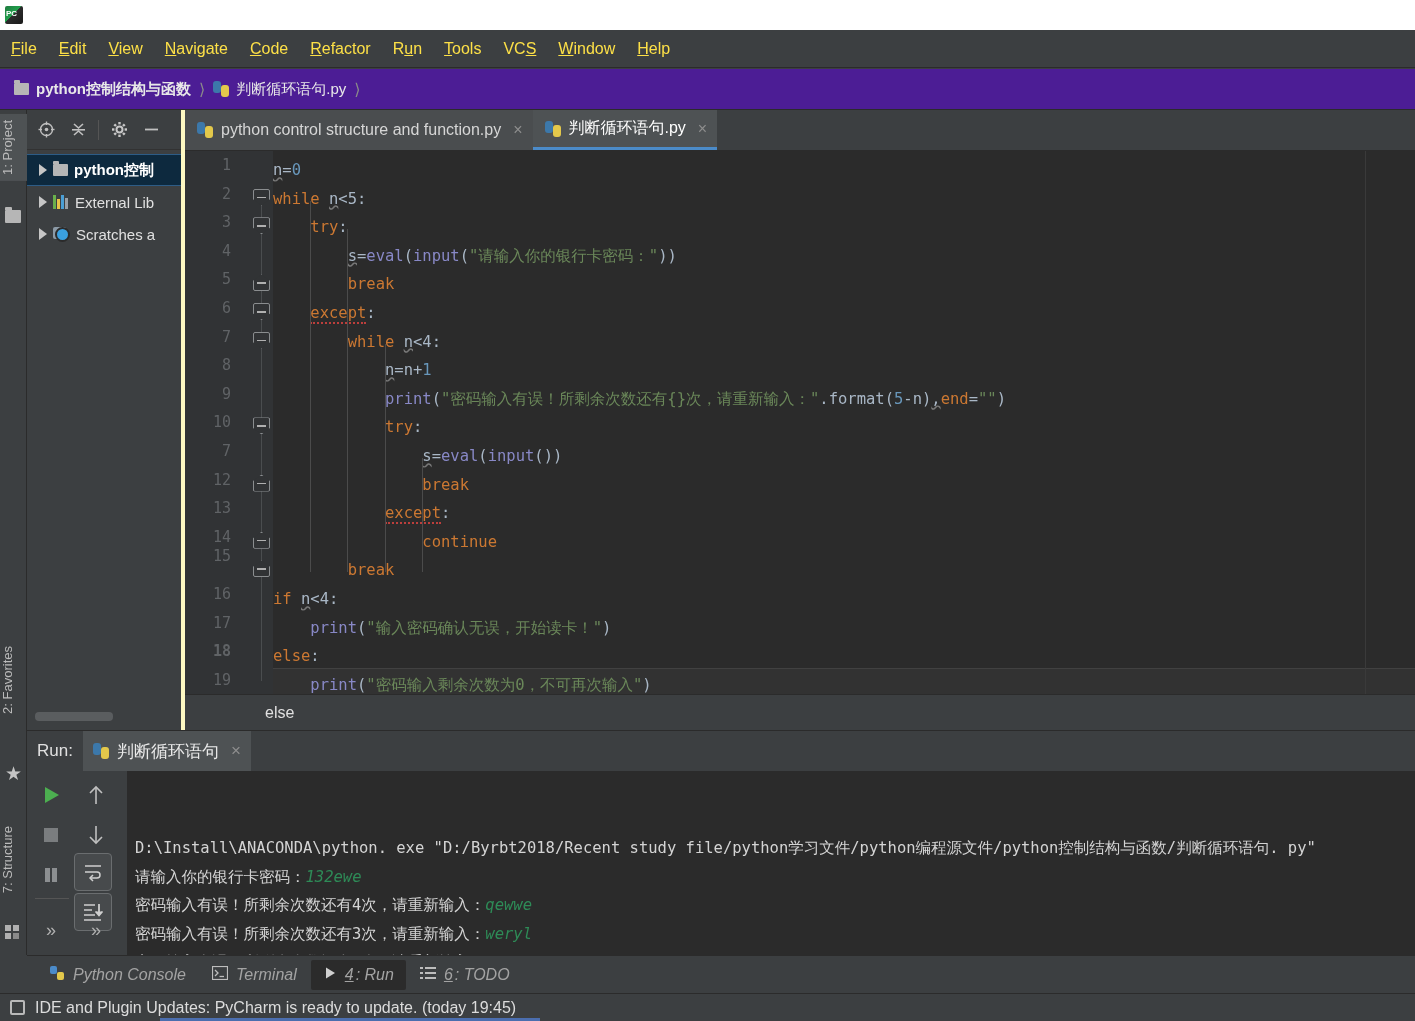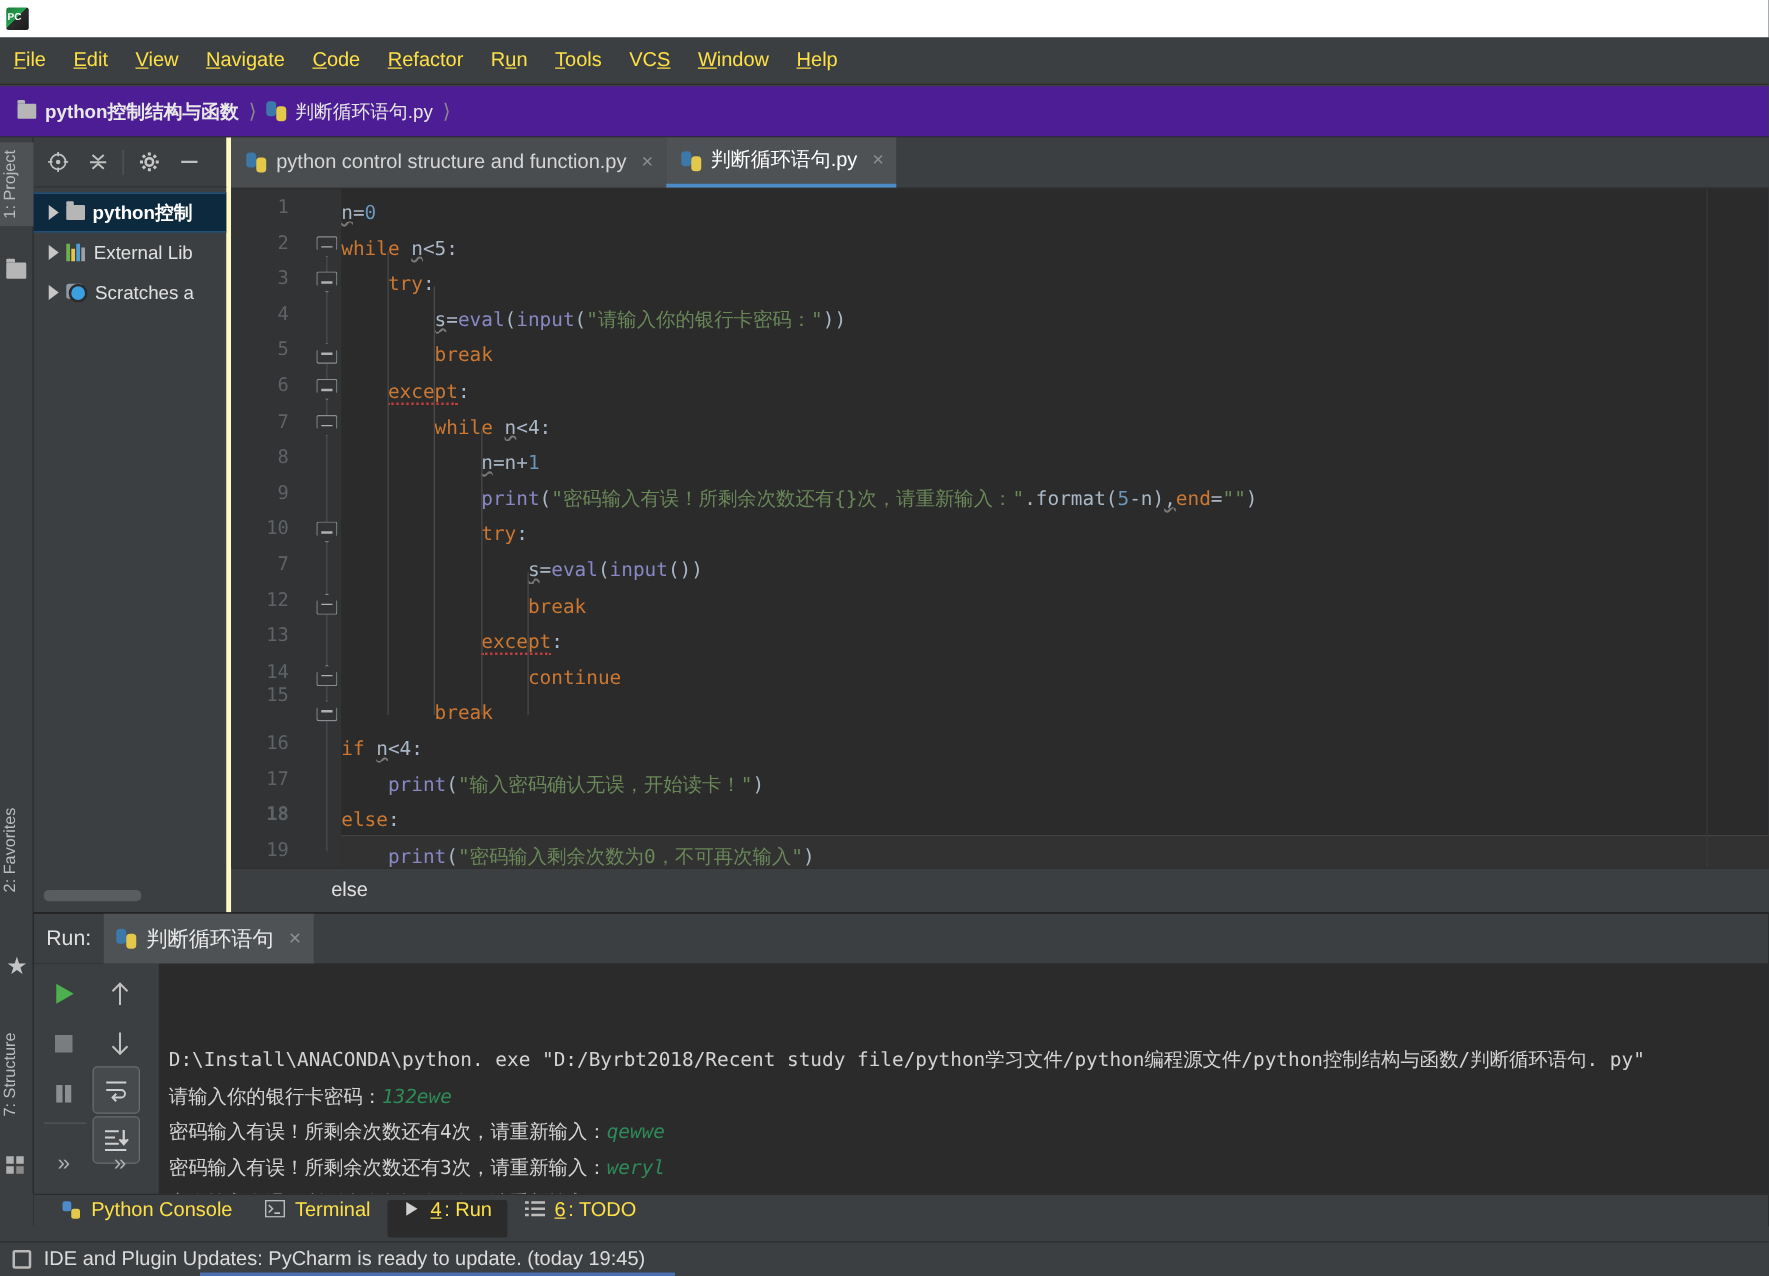--- a/index.html
+++ b/index.html
@@ -189,21 +189,21 @@
   
   .editor-crumb {
     position: absolute; left: 185px; top: 694px; width: 1230px; height: 36px;
     background: #3c3f41; display: flex; align-items: center; padding-left: 80px;
     font-size: 16px; color: #e0e0e0; border-top: 1px solid #2b2b2b;
   }
 
   
   .runpanel {
     position: absolute; left: 27px; top: 730px; width: 1388px; height: 251px;
-    background: #000000; border-top: 1px solid #2b2b2b;
+    background: #4c1d95; border-top: 1px solid #2b2b2b;
   }
   .run-header {
     height: 40px; display: flex; align-items: center; gap: 10px;
     padding-left: 10px; background: #3c3f41;
   }
   .run-title { font-size: 17px; color: #e0e0e0; }
   .run-tab {
     display: flex; align-items: center; gap: 8px; height: 40px; padding: 0 10px;
     background: #4e5254; font-size: 17px; color: #eaeaea;
   }
@@ -224,22 +224,22 @@
   }
   .cin { color: #2e8b57; font-style: italic; }
 
   
   .bottombar {
     position: absolute; left: 27px; top: 955px; width: 1388px; height: 38px;
     background: #3c3f41; display: flex; align-items: center; gap: 2px; padding-left: 10px;
     border-top: 1px solid #2b2b2b;
   }
   .btab {
-    display: flex; align-items: flex-start; gap: 8px; height: 30px; padding: 0 12px;
-    font-size: 16px; color: #fde047; border-radius: 2px;
+    display: flex; align-items: center; gap: 8px; height: 30px; padding: 0 12px;
+    font-size: 16px; color: #a3a3a3; border-radius: 2px; font-style: italic;
   }
   .btab.sel { background: #2b2b2b; }
 
   
   .statusbar {
     position: absolute; left: 0; top: 993px; width: 1415px; height: 28px;
     background: #3c3f41; display: flex; align-items: center; gap: 10px; padding-left: 10px;
     border-top: 1px solid #2b2b2b;
   }
   .status-text { font-size: 16px; color: #dcdcdc; }

